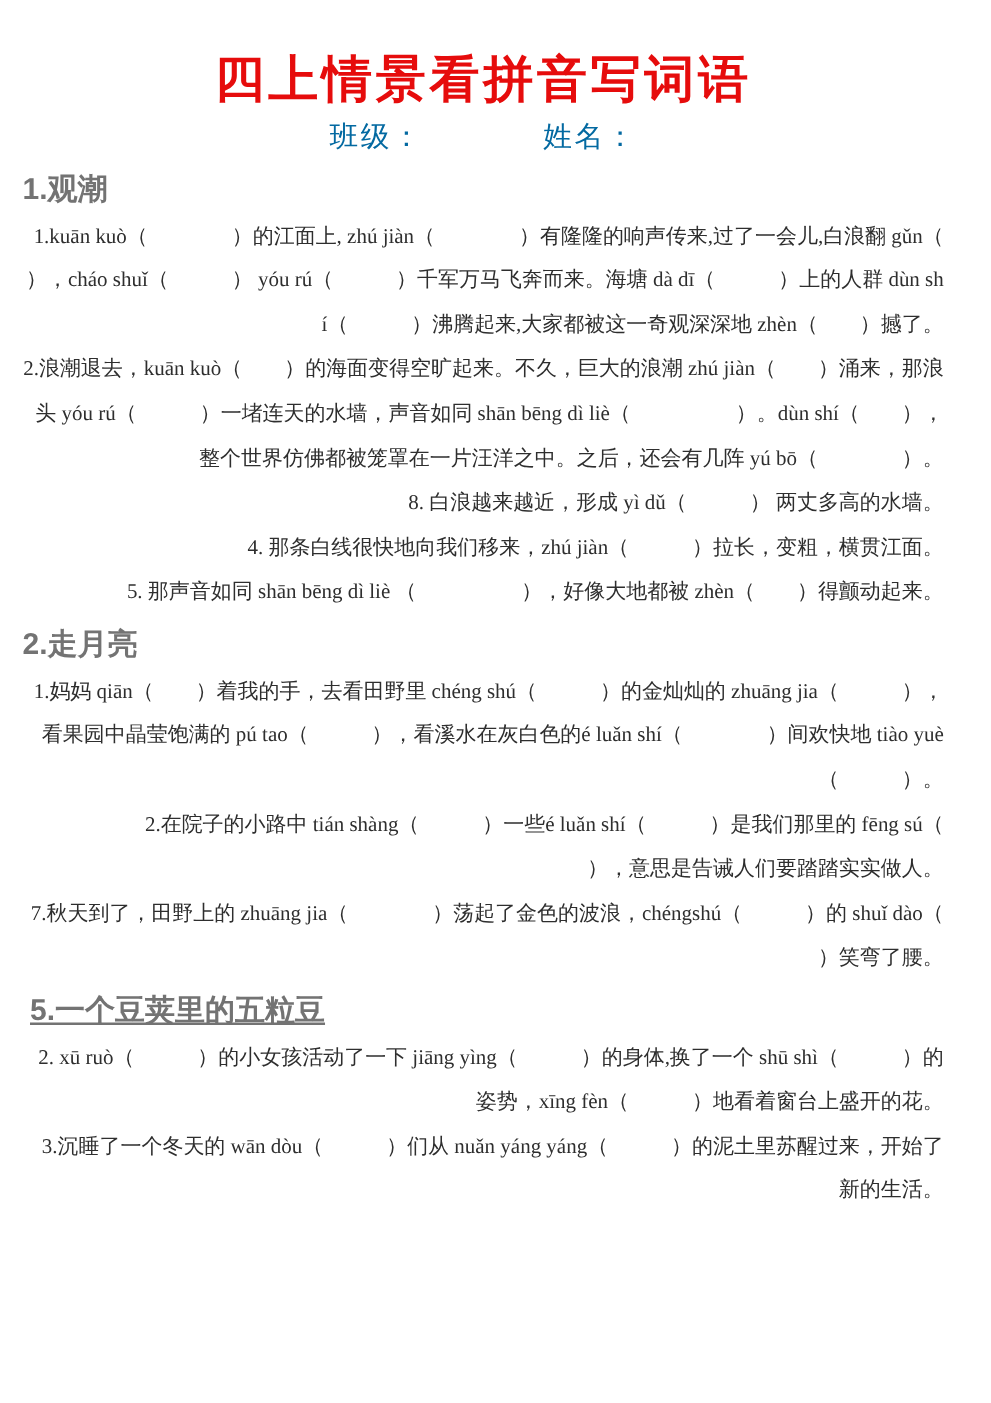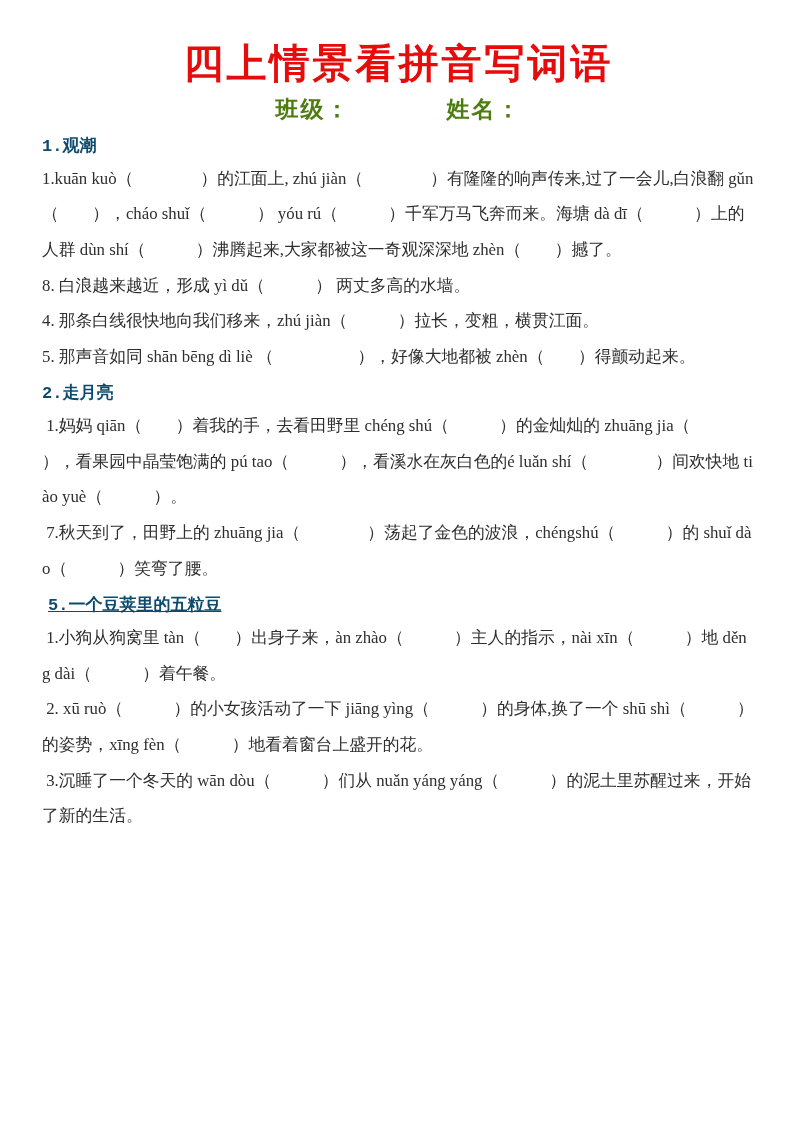--- a/index.html
+++ b/index.html
@@ -11,88 +11,90 @@
     width: 793px;
     height: 1122px;
     overflow: hidden;
     font-family: "Liberation Serif", "DejaVu Serif", serif;
     color: #2e2e2e;
   }
   .page {
     box-sizing: border-box;
     width: 793px;
     height: 1122px;
-    padding: 42px 38px 0 42px;
+    padding: 42px 38px 0 18px;
     background: #ffffff;
   }
   .doc-title {
     text-align: center;
     color: #e60c0c;
     font-size: 40px;
     line-height: 1.1;
     font-weight: bold;
     letter-spacing: 3px;
     margin: 0 0 8px 0;
     font-family: "Liberation Serif", "DejaVu Serif", serif;
   }
   .subtitle {
     text-align: center;
     font-size: 23px;
-    font-weight: bold;
-    color: #4d7c0f;
+    font-weight: normal;
+    color: #0369a1;
     margin: 0 0 10px 0;
     letter-spacing: 2px;
   }
   .subtitle .class-label { margin-right: 96px; }
   .section-heading {
-    color: #0c4a6e;
-    font-family: Liberation Mono, monospace;
-    font-size: 17px;
+    color: #737373;
+    font-family: Liberation Sans, sans-serif;
+    font-size: 24px;
     font-weight: bold;
     margin: 8px 0 2px 0;
     line-height: 1.4;
   }
   .section-heading.indented { padding-left: 6px; }
   .section-heading.underlined { text-decoration: underline; }
   .exercise-item {
     font-size: 16.8px;
     line-height: 2.12;
     margin: 0;
     white-space: pre-wrap;
     word-break: break-all;
     color: #2e2e2e;
+    text-align: right;
   }
   section { margin: 0; }
 </style>
 </head>
 <body>
 
 <div class="page">
 
   <h1 class="doc-title">四上情景看拼音写词语</h1>
 
   <div class="subtitle">
     <span class="class-label">班级：</span><span>姓名：</span>
   </div>
 
   <section>
     <h2 class="section-heading">1.观潮</h2>
     <p class="exercise-item">1.kuān kuò（　　　　）的江面上, zhú jiàn（　　　　）有隆隆的响声传来,过了一会儿,白浪翻 gǔn（　　），cháo shuǐ（　　　） yóu rú（　　　）千军万马飞奔而来。海塘 dà dī（　　　）上的人群 dùn shí（　　　）沸腾起来,大家都被这一奇观深深地 zhèn（　　）撼了。</p>
+    <p class="exercise-item">2.浪潮退去，kuān kuò（　　）的海面变得空旷起来。不久，巨大的浪潮 zhú jiàn（　　）涌来，那浪头 yóu rú（　　　）一堵连天的水墙，声音如同 shān bēng dì liè（　　　　　）。dùn shí（　　），整个世界仿佛都被笼罩在一片汪洋之中。之后，还会有几阵 yú bō（　　　　）。</p>
     <p class="exercise-item">8. 白浪越来越近，形成 yì dǔ（　　　） 两丈多高的水墙。</p>
     <p class="exercise-item">4. 那条白线很快地向我们移来，zhú jiàn（　　　）拉长，变粗，横贯江面。</p>
     <p class="exercise-item">5. 那声音如同 shān bēng dì liè （　　　　　），好像大地都被 zhèn（　　）得颤动起来。</p>
   </section>
 
   <section>
     <h2 class="section-heading">2.走月亮</h2>
     <p class="exercise-item"> 1.妈妈 qiān（　　）着我的手，去看田野里 chéng shú（　　　）的金灿灿的 zhuāng jia（　　　），看果园中晶莹饱满的 pú tao（　　　），看溪水在灰白色的é luǎn shí（　　　　）间欢快地 tiào yuè（　　　）。</p>
+    <p class="exercise-item"> 2.在院子的小路中 tián shàng（　　　）一些é luǎn shí（　　　）是我们那里的 fēng sú（　　　　），意思是告诫人们要踏踏实实做人。</p>
     <p class="exercise-item"> 7.秋天到了，田野上的 zhuāng jia（　　　　）荡起了金色的波浪，chéngshú（　　　）的 shuǐ dào（　　　）笑弯了腰。</p>
   </section>
 
   <section>
     <h2 class="section-heading indented underlined">5.一个豆荚里的五粒豆</h2>
-    <p class="exercise-item"> 1.小狗从狗窝里 tàn（　　）出身子来，àn zhào（　　　）主人的指示，nài xīn（　　　）地 děng dài（　　　）着午餐。</p>
     <p class="exercise-item"> 2. xū ruò（　　　）的小女孩活动了一下 jiāng yìng（　　　）的身体,换了一个 shū shì（　　　）的姿势，xīng fèn（　　　）地看着窗台上盛开的花。</p>
     <p class="exercise-item"> 3.沉睡了一个冬天的 wān dòu（　　　）们从 nuǎn yáng yáng（　　　）的泥土里苏醒过来，开始了新的生活。</p>
 
   </section>
 
 </div>
 
 </body></html>

